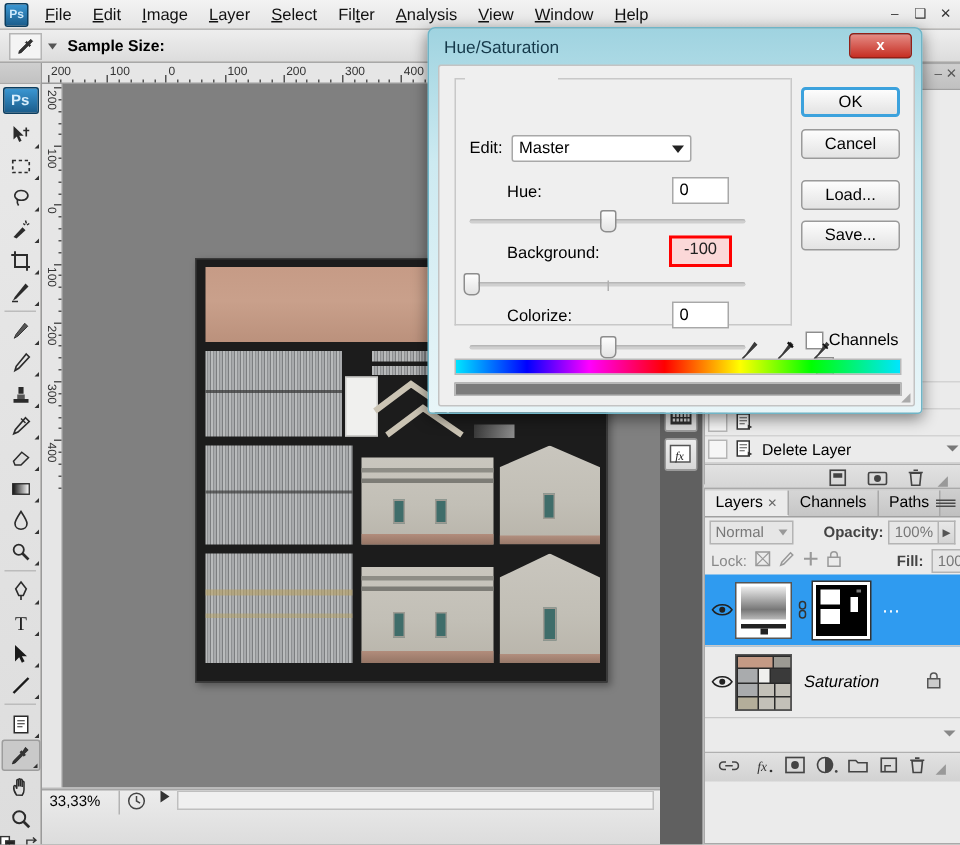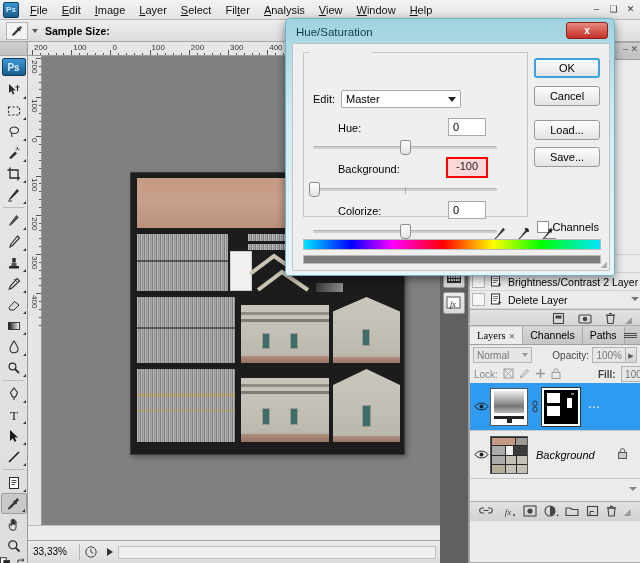--- a/index.html
+++ b/index.html
@@ -129,23 +129,23 @@
   .canvas-wrap {
     position: absolute; left: 14px; top: 14px; width: 398px; height: 484px;
     background: #808080; overflow: hidden;
   }
   .canvas-img {
     position: absolute; left: 88px; top: 116px; width: 275px; height: 283px;
     background: #1c1c1c; border: 1px solid #3a3a3a;
     box-shadow: 2px 2px 5px rgba(0,0,0,0.35);
   }
   .statusbar {
-    position: absolute; left: 0; bottom: 0; width: 412px; height: 23px;
+    position: absolute; left: 0; bottom: 0; width: 412px; height: 37px;
     background: linear-gradient(#ececec,#dcdcdc); border-top: 1px solid #a5a5a5;
-    display: flex; align-items: center; font-size: 10px;
+    display: flex; font-size: 10px;
   }
   .sb-scroll {
     position: absolute; left: 0; bottom: 23px; width: 412px; height: 15px;
     background: #ececec; border-top: 1px solid #bbb;
   }
   .sb-zoom {
     width: 52px; padding-left: 5px; border-right: 1px solid #b3b3b3;
     height: 16px; line-height: 16px;
   }
   .sb-doc { padding-left: 6px; flex: 0 0 160px; text-align: center; }
@@ -195,21 +195,21 @@
   .panel-tabbar {
     height: 19px; background: linear-gradient(#cfcfcf,#c0c0c0);
     border-bottom: 1px solid #a0a0a0; display: flex; align-items: flex-end;
     position: relative;
   }
   .ptab {
     font-size: 10.5px; padding: 2px 7px 2px 7px; height: 17px;
     background: linear-gradient(#d6d6d6,#c6c6c6);
     border-right: 1px solid #a8a8a8; line-height: 13px;
   }
-  .ptab.active { background: #ebebeb; border-bottom: 1px solid #ebebeb; font-family: Liberation Serif, serif; }
+  .ptab.active { background: #ebebeb; border-bottom: 1px solid #ebebeb; }
   .ptab .xmark { font-size: 8px; color: #666; margin-left: 3px; }
   .panel-menu {
     position: absolute; right: 3px; top: 3px; width: 13px; height: 12px;
     display: flex; flex-direction: column; justify-content: center; gap: 1px;
   }
   .panel-menu i { display: block; height: 1px; background: #4a4a4a; }
   .panel-winctl {
     position: absolute; right: 2px; top: 1px; font-size: 9px; color: #555;
   }
 
@@ -799,21 +799,20 @@
         </div>
         <div class="hist-row">
           <div class="hist-cb"></div>
           <div class="hist-ico">
             <svg width="13" height="13" viewBox="0 0 13 13">
                 <rect x="1.5" y="1" width="8" height="10" fill="#fff" stroke="#333"></rect>
                 <path d="M3 3.5 H8 M3 5.5 H8 M3 7.5 H6.5" stroke="#555" stroke-width="0.8"></path>
                 <path d="M8.5 8 L11.5 9.6 L8.5 11.2 Z" fill="#333"></path>
               </svg>
           </div>
-          <span>Brightness/Contrast 2 Layer</span>
         </div>
         <div class="hist-row" style="position:relative;">
           <div class="hist-cb"></div>
           <div class="hist-ico">
             <svg width="13" height="13" viewBox="0 0 13 13">
                 <rect x="1.5" y="1" width="8" height="10" fill="#fff" stroke="#333"></rect>
                 <path d="M3 3.5 H8 M3 5.5 H8 M3 7.5 H6.5" stroke="#555" stroke-width="0.8"></path>
                 <path d="M8.5 8 L11.5 9.6 L8.5 11.2 Z" fill="#333"></path>
               </svg>
           </div>
@@ -860,21 +859,21 @@
             <i></i>
             <i></i>
           </div>
       </div>
 
       <div class="lay-modebar">
         <div class="mode-combo">
           <span>Normal</span>
           <span style="width:0;height:0;border-left:3px solid transparent;border-right:3px solid transparent;border-top:4px solid #999;"></span>
         </div>
-        <span style="font-weight:normal;color:#444;margin-left:17px;">Opacity:</span>
+        <span style="font-weight:bold;color:#444;margin-left:17px;">Opacity:</span>
         <div style="display:flex;">
           <div class="num-box">100%</div>
           <div class="spin">▶</div>
         </div>
       </div>
 
       <div class="lock-row">
         <span>Lock:</span>
         <span>
           <svg width="11" height="11" viewBox="0 0 11 11">
@@ -945,21 +944,21 @@
           <div style="position:absolute;left:1px;top:9px;width:13px;height:9px;background:#a9abad;"></div>
           <div style="position:absolute;left:15px;top:9px;width:7px;height:9px;background:#f0f0ee;"></div>
           <div style="position:absolute;left:23px;top:9px;width:13px;height:9px;background:#3a3a3a;"></div>
           <div style="position:absolute;left:1px;top:19px;width:13px;height:8px;background:#a9abad;"></div>
           <div style="position:absolute;left:15px;top:19px;width:10px;height:8px;background:#c3c0b8;"></div>
           <div style="position:absolute;left:26px;top:19px;width:10px;height:8px;background:#c3c0b8;"></div>
           <div style="position:absolute;left:1px;top:28px;width:13px;height:8px;background:#b4ae9a;"></div>
           <div style="position:absolute;left:15px;top:28px;width:10px;height:8px;background:#c3c0b8;"></div>
           <div style="position:absolute;left:26px;top:28px;width:10px;height:8px;background:#c3c0b8;"></div>
         </div>
-        <div class="layer-name">Background</div>
+        <div class="layer-name">Saturation</div>
         <span style="margin-right:12px;">
           <svg width="11" height="13" viewBox="0 0 11 13">
               <rect x="1.5" y="5.5" width="8" height="6" fill="#ccc" stroke="#555"></rect>
               <path d="M3.3 5.5 V3.8 a2.2 2.2 0 0 1 4.4 0 V5.5" fill="none" stroke="#555"></path>
             </svg>
         </span>
       </div>
 
       <div style="height:22px;background:#ebebeb;position:relative;">
         <span style="position:absolute;right:3px;top:8px;width:0;height:0;border-left:4px solid transparent;border-right:4px solid transparent;border-top:4px solid #888;"></span>

